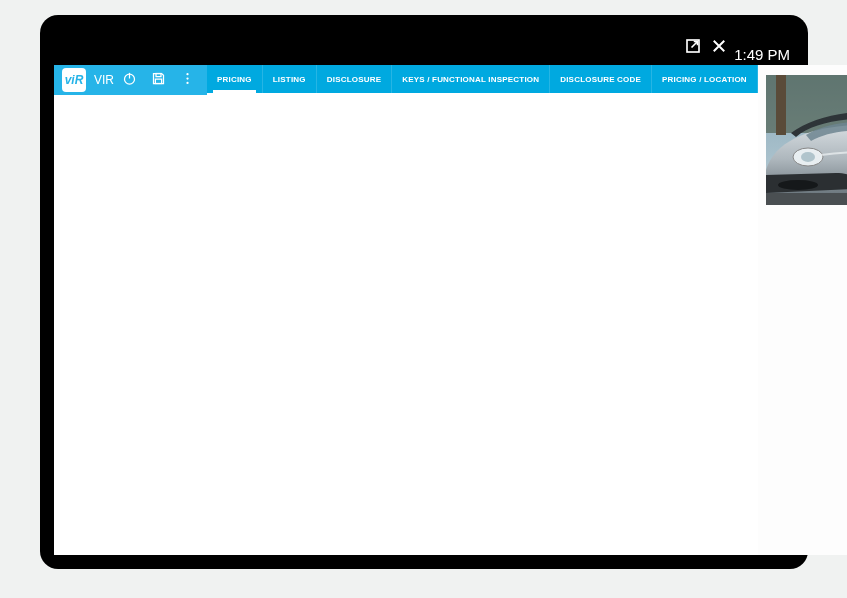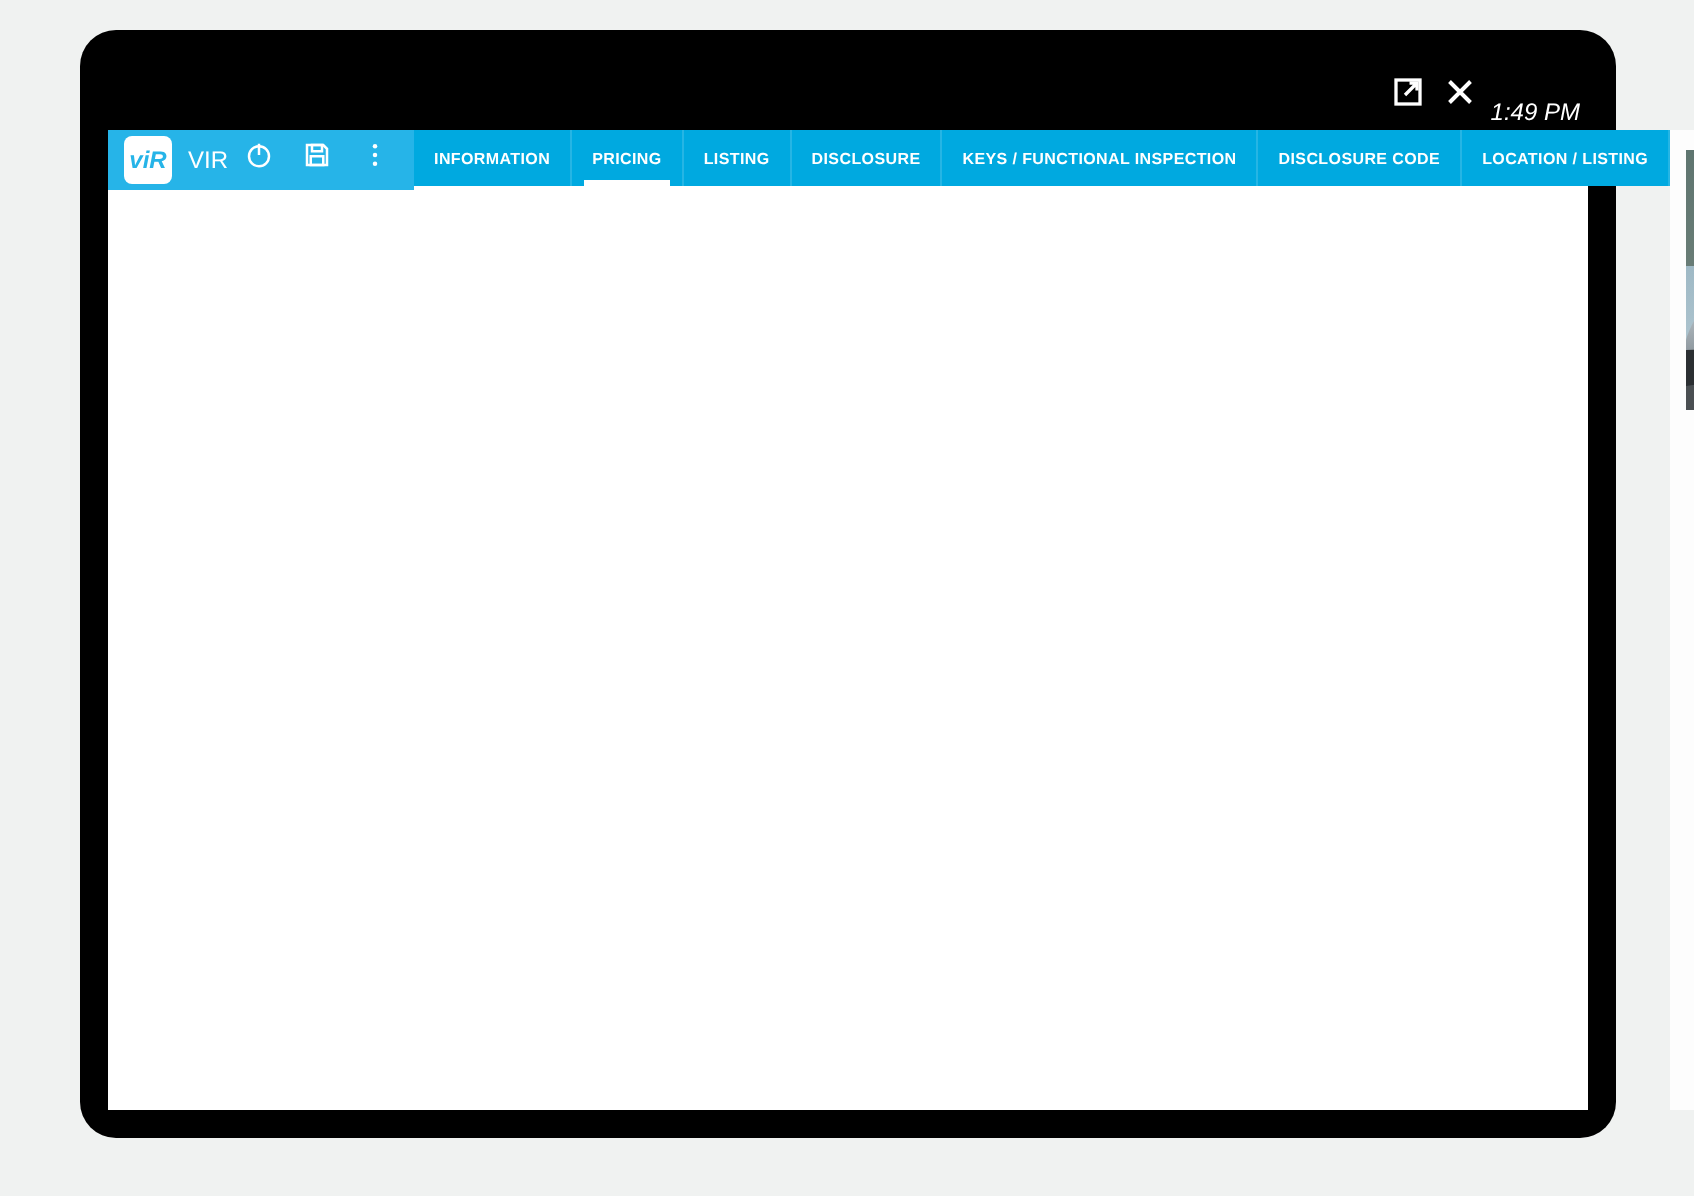--- a/index.html
+++ b/index.html
@@ -26,24 +26,23 @@
   background: #000;
   display: flex;
   justify-content: flex-end;
   align-items: center;
   padding-right: 4px;
   gap: 6px;
 }
 .status-icons { display: flex; gap: 8px; align-items: flex-start; padding-top:2px;}
 .status-time {
   color: #fff;
-  font-size: 12px;
+  font-size: 15px;
   align-self: flex-end;
   padding-bottom: 2px;
-  font-style: italic;
 }
 .screen {
   background: #fff;
   height: calc(100% - 36px);
   display: flex;
 }
 .app-header {
   height: 30px;
   background: #26b4e8;
   display: flex;
@@ -188,40 +187,37 @@
           <svg width="15" height="15" viewBox="0 0 24 24" fill="#fff">
               <circle cx="12" cy="5" r="1.8"></circle>
               <circle cx="12" cy="12" r="1.8"></circle>
               <circle cx="12" cy="19" r="1.8"></circle>
             </svg>
         </span>
       </div>
     </div>
 
     <div class="tab-bar">
-      <div class="tab">
-          <span>INFORMATION</span>
-        </div>
       <div class="tab active">
           <span>PRICING</span>
         </div>
       <div class="tab">
           <span>LISTING</span>
         </div>
       <div class="tab">
           <span>DISCLOSURE</span>
         </div>
       <div class="tab">
           <span>KEYS / FUNCTIONAL INSPECTION</span>
         </div>
       <div class="tab">
           <span>DISCLOSURE CODE</span>
         </div>
       <div class="tab">
-          <span>LOCATION / LISTING</span>
+          <span>PRICING / LOCATION</span>
         </div>
     </div>
 
     <div class="content">
       <div class="image-card">
         <svg class="car-svg" viewBox="0 0 172 130" preserveAspectRatio="xMidYMid slice">
           <defs>
             <linearGradient id="sky" x1="0" y1="0" x2="0" y2="1">
               <stop offset="0" stop-color="#8aa9b8"></stop>
                 <stop offset="1" stop-color="#b9cdd6"></stop>

